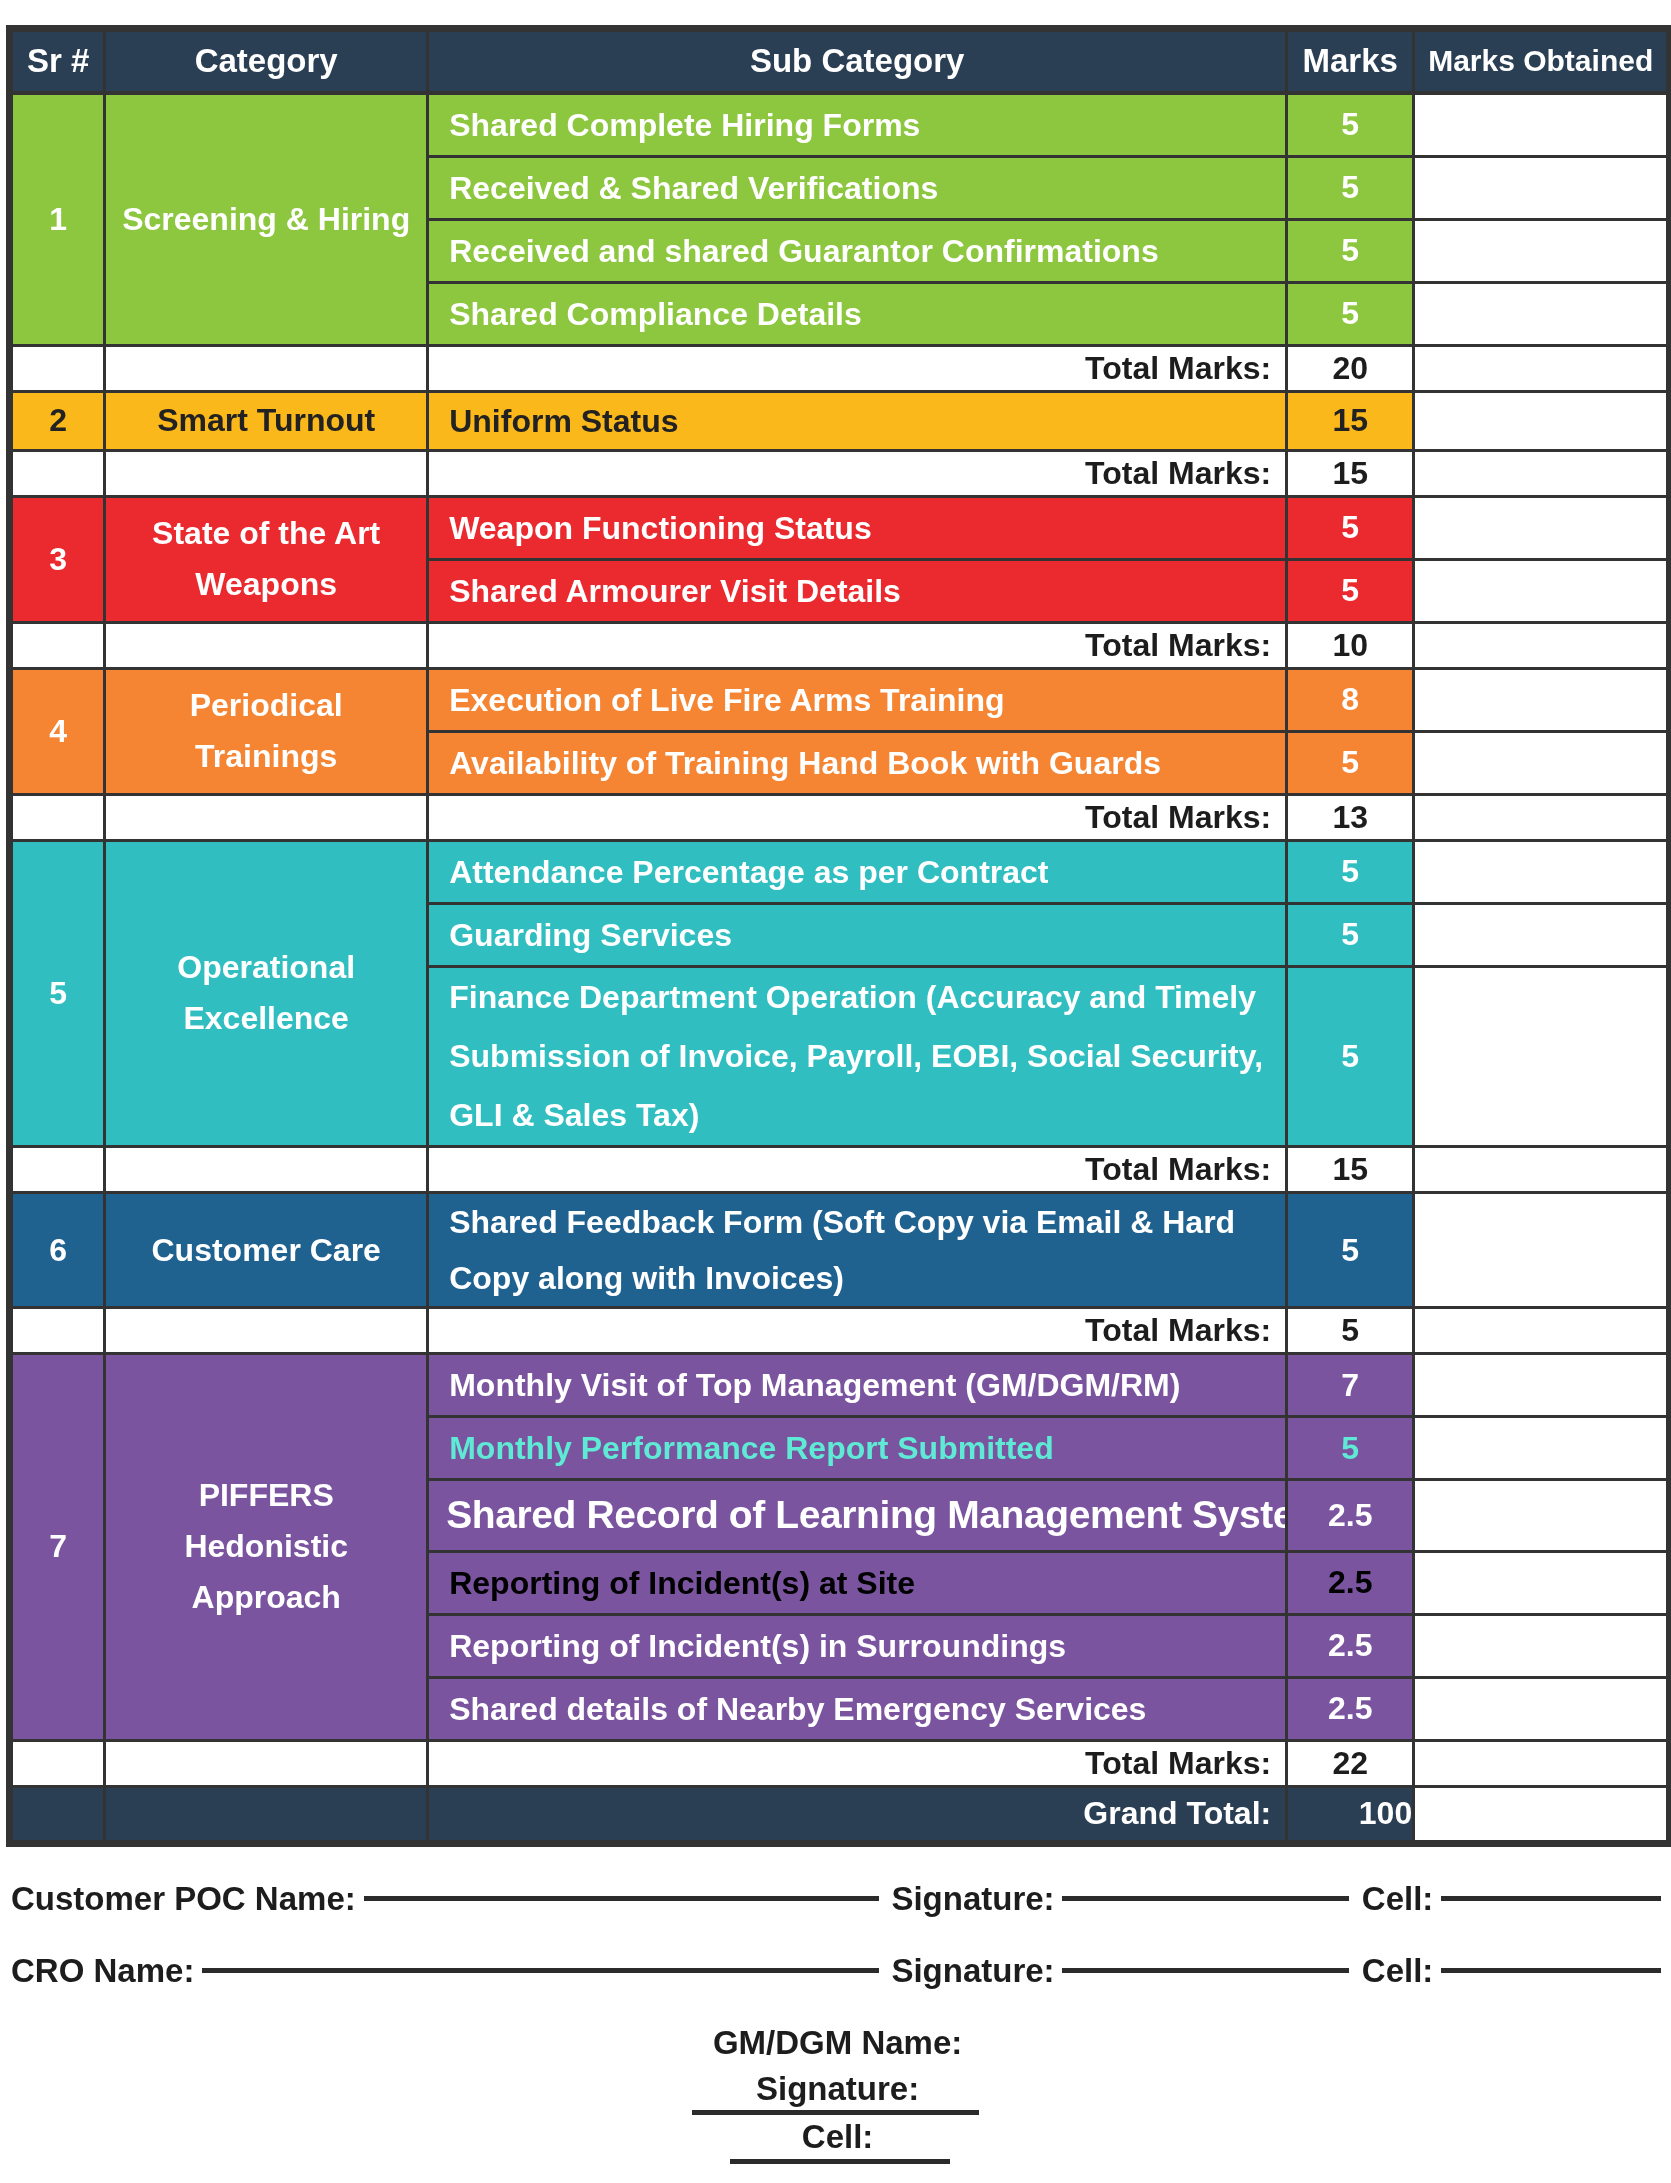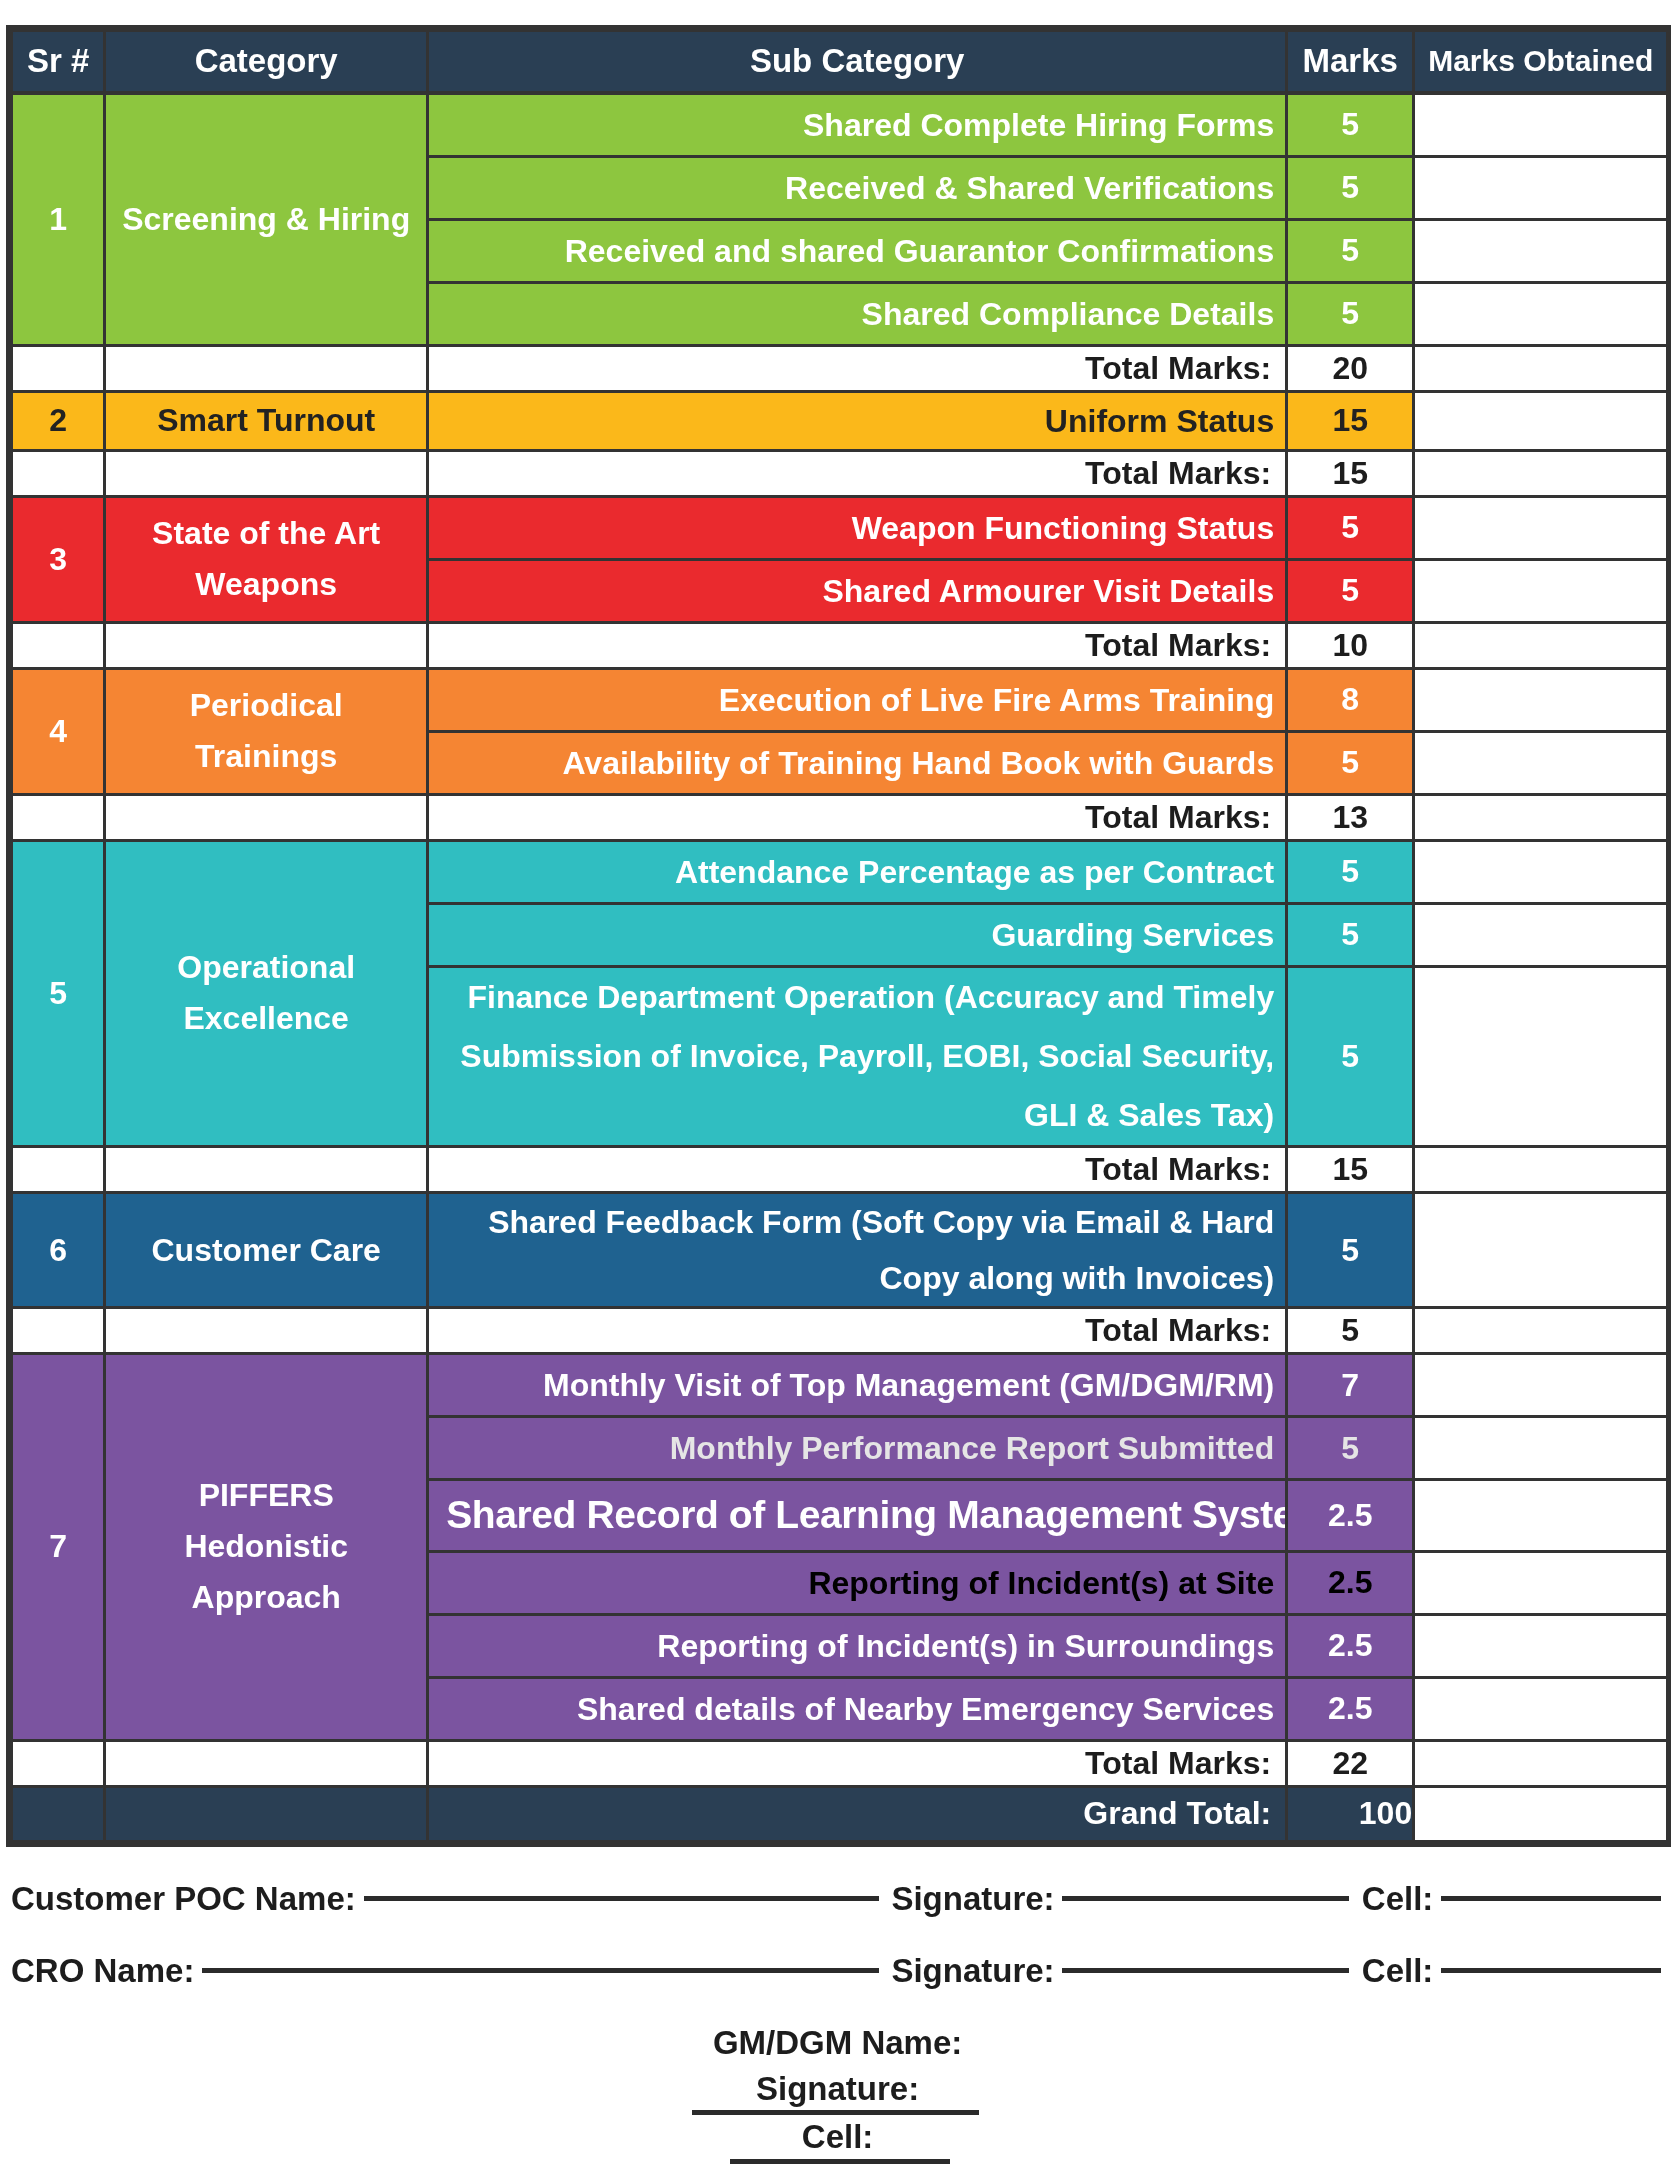--- a/index.html
+++ b/index.html
@@ -23,21 +23,21 @@
   col.c1{width:95px;} col.c2{width:323px;} col.c3{width:859px;} col.c4{width:127px;} col.c5{width:256px;}
   .scoretable th, .scoretable td { border:3.9px solid #333; overflow:hidden; }
   .scoretable thead th { color:#fff; font-size:33px; text-align:center; height:65px;
                          border-top:none; border-left:3.1px solid #fff; border-bottom:4.7px solid #333; }
   .scoretable thead th:first-child { border-left:none; }
   .scoretable thead th.obt-h { font-size:30px; }
 
   td { font-size:32px; }
   .c-sr  { text-align:center; }
   .c-cat { text-align:center; line-height:1.6; padding:0 11px; }
-  .c-sub { text-align:right; padding-left:20px; padding-right:11px; line-height:1.75; }
+  .c-sub { text-align:left; padding-left:20px; padding-right:11px; line-height:1.75; }
   .c-marks { text-align:center; }
   .c-obt { background:#fff !important; }
 
   tr.h-std   { height:63px; }
   tr.h-total { height:46px; }
   tr.h-yel   { height:50px; }
   tr.h-fin   { height:165px; }
   tr.h-blue  { height:110px; }
   tr.h-grand { height:57px; }
 
@@ -207,21 +207,21 @@
       <td class="c-obt"></td>
     </tr>
 
     <tr class="h-std" style="background-color: rgb(123, 84, 160); color: rgb(255, 255, 255);">
       <td class="c-sr" rowspan="6">7</td>
       <td class="c-cat" rowspan="6">PIFFERS Hedonistic Approach</td>
       <td class="c-sub">Monthly Visit of Top Management (GM/DGM/RM)</td>
       <td class="c-marks">7</td>
       <td class="c-obt"></td>
     </tr>
-    <tr class="h-std" style="background-color: rgb(123, 84, 160); color: #e5e5e5;">
+    <tr class="h-std" style="background-color: rgb(123, 84, 160); color: #5eead4;">
       <td class="c-sub">Monthly Performance Report Submitted</td>
       <td class="c-marks">5</td>
       <td class="c-obt"></td>
     </tr>
     <tr class="h-std" style="background-color: rgb(123, 84, 160); color: rgb(255, 255, 255);">
       <td class="c-sub condensed">Shared Record of Learning Management System (LMS)</td>
       <td class="c-marks">2.5</td>
       <td class="c-obt"></td>
     </tr>
     <tr class="h-std" style="background-color: rgb(123, 84, 160); color: #000000;">

